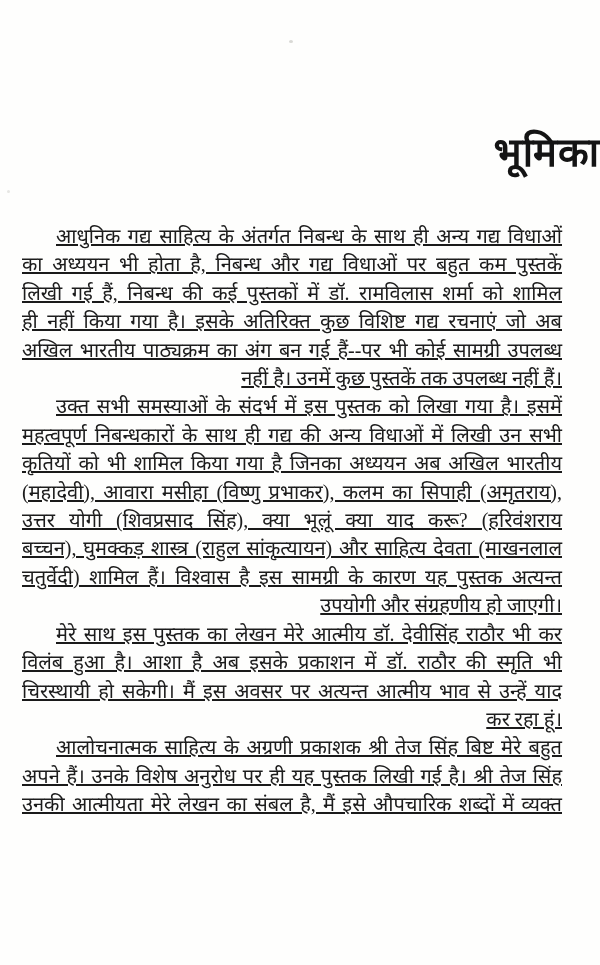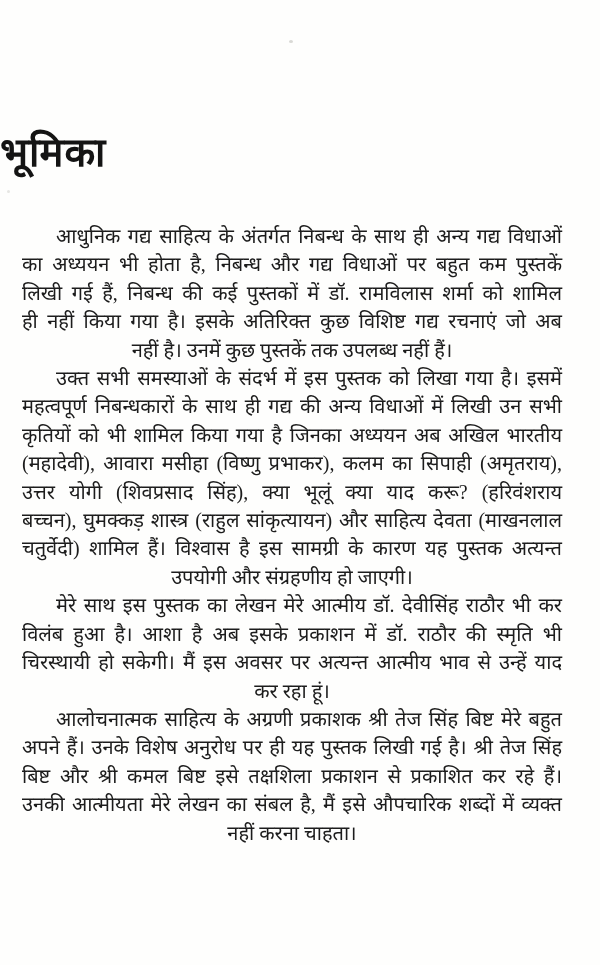--- a/index.html
+++ b/index.html
@@ -15,41 +15,42 @@
     background: #fefefd;
     overflow: hidden;
     color: #1a1a1a;
     font-family: "Liberation Serif", "DejaVu Serif", serif;
   }
   .page-title {
     position: absolute;
     top: 96px;
     left: 0;
     width: 100%;
-    text-align: left;
+    text-align: right;
     font-size: 40px;
     font-weight: 700;
     letter-spacing: 1px;
     color: #141414;
   }
   .page-body {
     position: absolute;
     top: 222px;
     left: 22px;
     right: 38px;
+    text-decoration: underline;
   }
   .para {
     margin: 0;
   }
   .line {
     font-size: 20px;
     line-height: 28.4px;
     white-space: normal;
     color: #1c1c1c;
-    text-align: center;
+    text-align: right;
   }
   .line.just {
     text-align: justify;
     text-align-last: justify;
   }
   .line.first {
     text-indent: 34px;
   }
   .scan-artifact {
     position: absolute;
@@ -79,20 +80,21 @@
   <span class="scan-artifact artifact-left"></span>
 
   <h1 class="page-title">भूमिका</h1>
 
   <div class="page-body">
       <div class="para">
         <div class="line first just">आधुनिक गद्य साहित्य के अंतर्गत निबन्ध के साथ ही अन्य गद्य विधाओं</div>
         <div class="line just">का अध्ययन भी होता है, निबन्ध और गद्य विधाओं पर बहुत कम पुस्तकें</div>
         <div class="line just">लिखी गई हैं, निबन्ध की कई पुस्तकों में डॉ. रामविलास शर्मा को शामिल</div>
         <div class="line just">ही नहीं किया गया है। इसके अतिरिक्त कुछ विशिष्ट गद्य रचनाएं जो अब</div>
+        <div class="line just">अखिल भारतीय पाठ्यक्रम का अंग बन गई हैं--पर भी कोई सामग्री उपलब्ध</div>
         <div class="line">नहीं है। उनमें कुछ पुस्तकें तक उपलब्ध नहीं हैं।</div>
       </div>
       <div class="para">
         <div class="line first just">उक्त सभी समस्याओं के संदर्भ में इस पुस्तक को लिखा गया है। इसमें</div>
         <div class="line just">महत्वपूर्ण निबन्धकारों के साथ ही गद्य की अन्य विधाओं में लिखी उन सभी</div>
         <div class="line just">कृतियों को भी शामिल किया गया है जिनका अध्ययन अब अखिल भारतीय</div>
         <div class="line just">(महादेवी), आवारा मसीहा (विष्णु प्रभाकर), कलम का सिपाही (अमृतराय),</div>
         <div class="line just">उत्तर योगी (शिवप्रसाद सिंह), क्या भूलूं क्या याद करू? (हरिवंशराय</div>
         <div class="line just">बच्चन), घुमक्कड़ शास्त्र (राहुल सांकृत्यायन) और साहित्य देवता (माखनलाल</div>
         <div class="line just">चतुर्वेदी) शामिल हैं। विश्वास है इस सामग्री के कारण यह पुस्तक अत्यन्त</div>
@@ -100,18 +102,16 @@
       </div>
       <div class="para">
         <div class="line first just">मेरे साथ इस पुस्तक का लेखन मेरे आत्मीय डॉ. देवीसिंह राठौर भी कर</div>
         <div class="line just">विलंब हुआ है। आशा है अब इसके प्रकाशन में डॉ. राठौर की स्मृति भी</div>
         <div class="line just">चिरस्थायी हो सकेगी। मैं इस अवसर पर अत्यन्त आत्मीय भाव से उन्हें याद</div>
         <div class="line">कर रहा हूं।</div>
       </div>
       <div class="para">
         <div class="line first just">आलोचनात्मक साहित्य के अग्रणी प्रकाशक श्री तेज सिंह बिष्ट मेरे बहुत</div>
         <div class="line just">अपने हैं। उनके विशेष अनुरोध पर ही यह पुस्तक लिखी गई है। श्री तेज सिंह</div>
-        <div class="line just">बिष्ट और श्री कमल बिष्ट इसे तक्षशिला प्रकाशन से प्रकाशित कर रहे हैं।</div>
         <div class="line just">उनकी आत्मीयता मेरे लेखन का संबल है, मैं इसे औपचारिक शब्दों में व्यक्त</div>
-        <div class="line">नहीं करना चाहता।</div>
       </div>
     </div>
 </div>
 
 </body></html>

